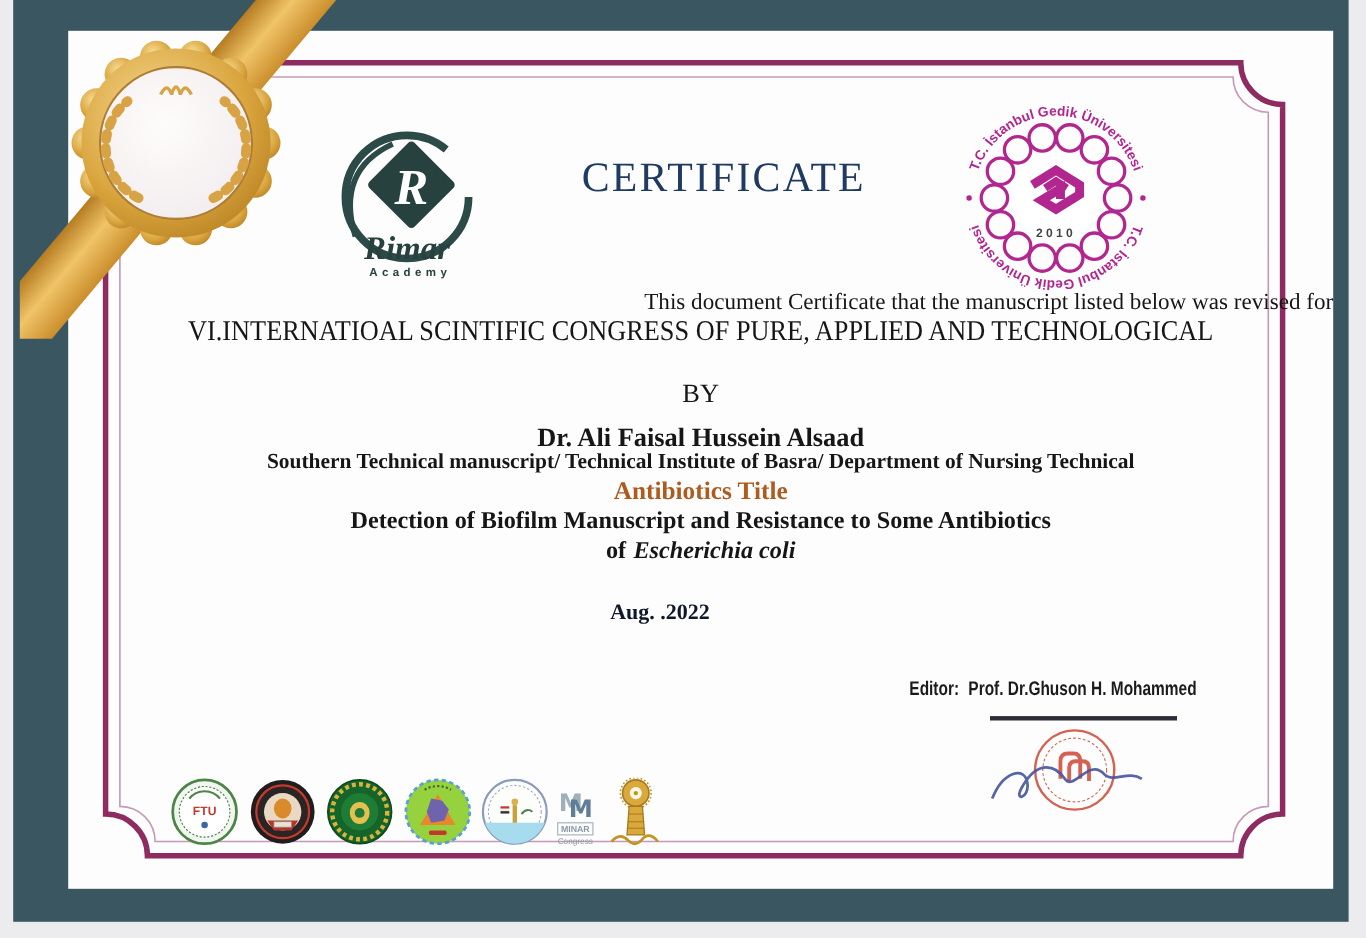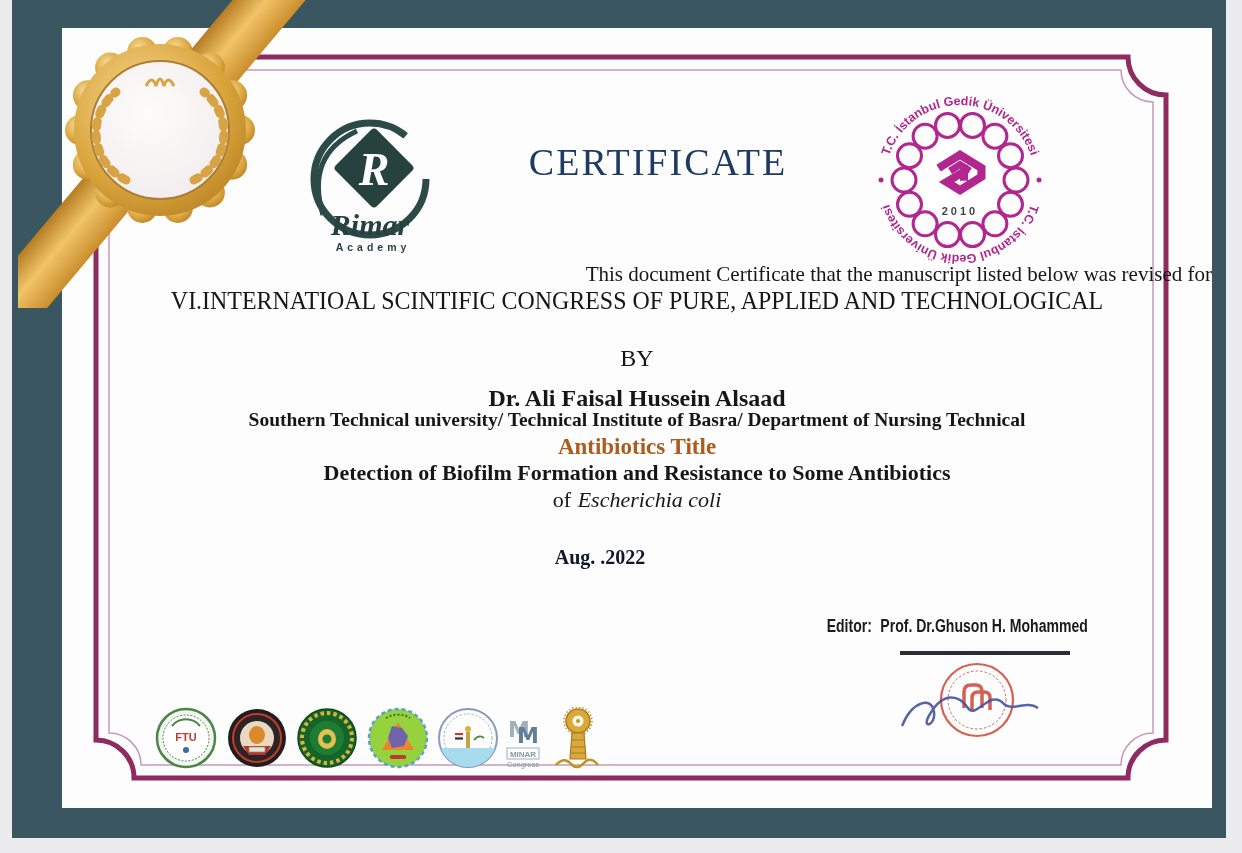--- a/index.html
+++ b/index.html
@@ -12,21 +12,21 @@
     font-size:38px;letter-spacing:2px;color:#1f3a63;z-index:3;margin-left:21px;}
   .tline{position:absolute;left:0;width:100%;text-align:center;color:#161616;z-index:3;white-space:nowrap;}
   .intro{top:234px;font-size:21px;text-align:right;}
   .congress1{top:258px;font-size:26px;transform:scaleX(.92);}
   .congress2{top:288px;font-size:26px;}
   .byline{top:317px;font-size:24px;}
   .rname{top:357px;font-size:24px;font-weight:bold;}
   .raffil{top:381px;font-size:19.5px;font-weight:bold;}
   .mlabel{top:406px;font-size:23px;font-weight:bold;color:#ad5b1e;}
   .mtitle1{top:432px;font-size:22px;font-weight:bold;}
-  .mtitle2{top:459px;font-size:22px;font-weight:normal;}
+  .mtitle2{top:459px;font-size:22px;font-weight:bold;}
   .mtitle2 .species{font-style:italic;margin-left:.3em;}
   .dateline{position:absolute;left:0;right:74px;top:518px;text-align:center;
     font-size:20px;font-weight:bold;color:#0f172a;z-index:3;}
   .editor-row{position:absolute;right:124px;top:588px;z-index:3;white-space:nowrap;
     font-family:"Liberation Sans",sans-serif;font-weight:bold;font-size:18px;color:#1b1b1b;
     transform:scaleX(.78);transform-origin:right center;}
   .editor-row .elabel{margin-right:.6em;}
   .sig-line{position:absolute;left:838px;top:623px;width:170px;height:3.5px;background:#2d2d38;z-index:3;}
   .stamp-svg{position:absolute;left:820px;top:618px;z-index:3;}
   .footer-logos{position:absolute;left:0;top:679px;width:100%;height:64px;z-index:4;}
@@ -93,23 +93,23 @@
         <path d="M13,45 L50,22 L87,45 L87,60 L50,83 L27,69 L57,51 L57,67" stroke-width="14"></path>
         <path d="M33,50 L50,39 L67,50" stroke-width="12"></path>
       </g>
       <text x="87" y="122" text-anchor="middle" font-size="11" font-weight="bold" letter-spacing="3" fill="#444444" font-family="Liberation Sans,sans-serif">2010</text>
     </svg>
 
     <div class="tline intro">This document Certificate that the manuscript listed below was revised for</div>
     <div class="tline congress1">VI.INTERNATIOAL SCINTIFIC CONGRESS OF PURE, APPLIED AND TECHNOLOGICAL</div>
     <div class="tline byline">BY</div>
     <div class="tline rname">Dr. Ali Faisal Hussein Alsaad</div>
-    <div class="tline raffil">Southern Technical university/ Technical Institute of Basra/ Department of Nursing Technical</div>
+    <div class="tline raffil">Southern Technical manuscript/ Technical Institute of Basra/ Department of Nursing Technical</div>
     <div class="tline mlabel">Antibiotics Title</div>
-    <div class="tline mtitle1">Detection of Biofilm Formation and Resistance to Some Antibiotics</div>
+    <div class="tline mtitle1">Detection of Biofilm Manuscript and Resistance to Some Antibiotics</div>
     <div class="tline mtitle2">
       <span>of</span><span class="species">Escherichia coli</span>
     </div>
     <div class="dateline">Aug. .2022</div>
 
     <div class="editor-row">
       <span class="elabel">Editor:</span><span>Prof. Dr.Ghuson H. Mohammed</span>
     </div>
     <div class="sig-line"></div>
 

